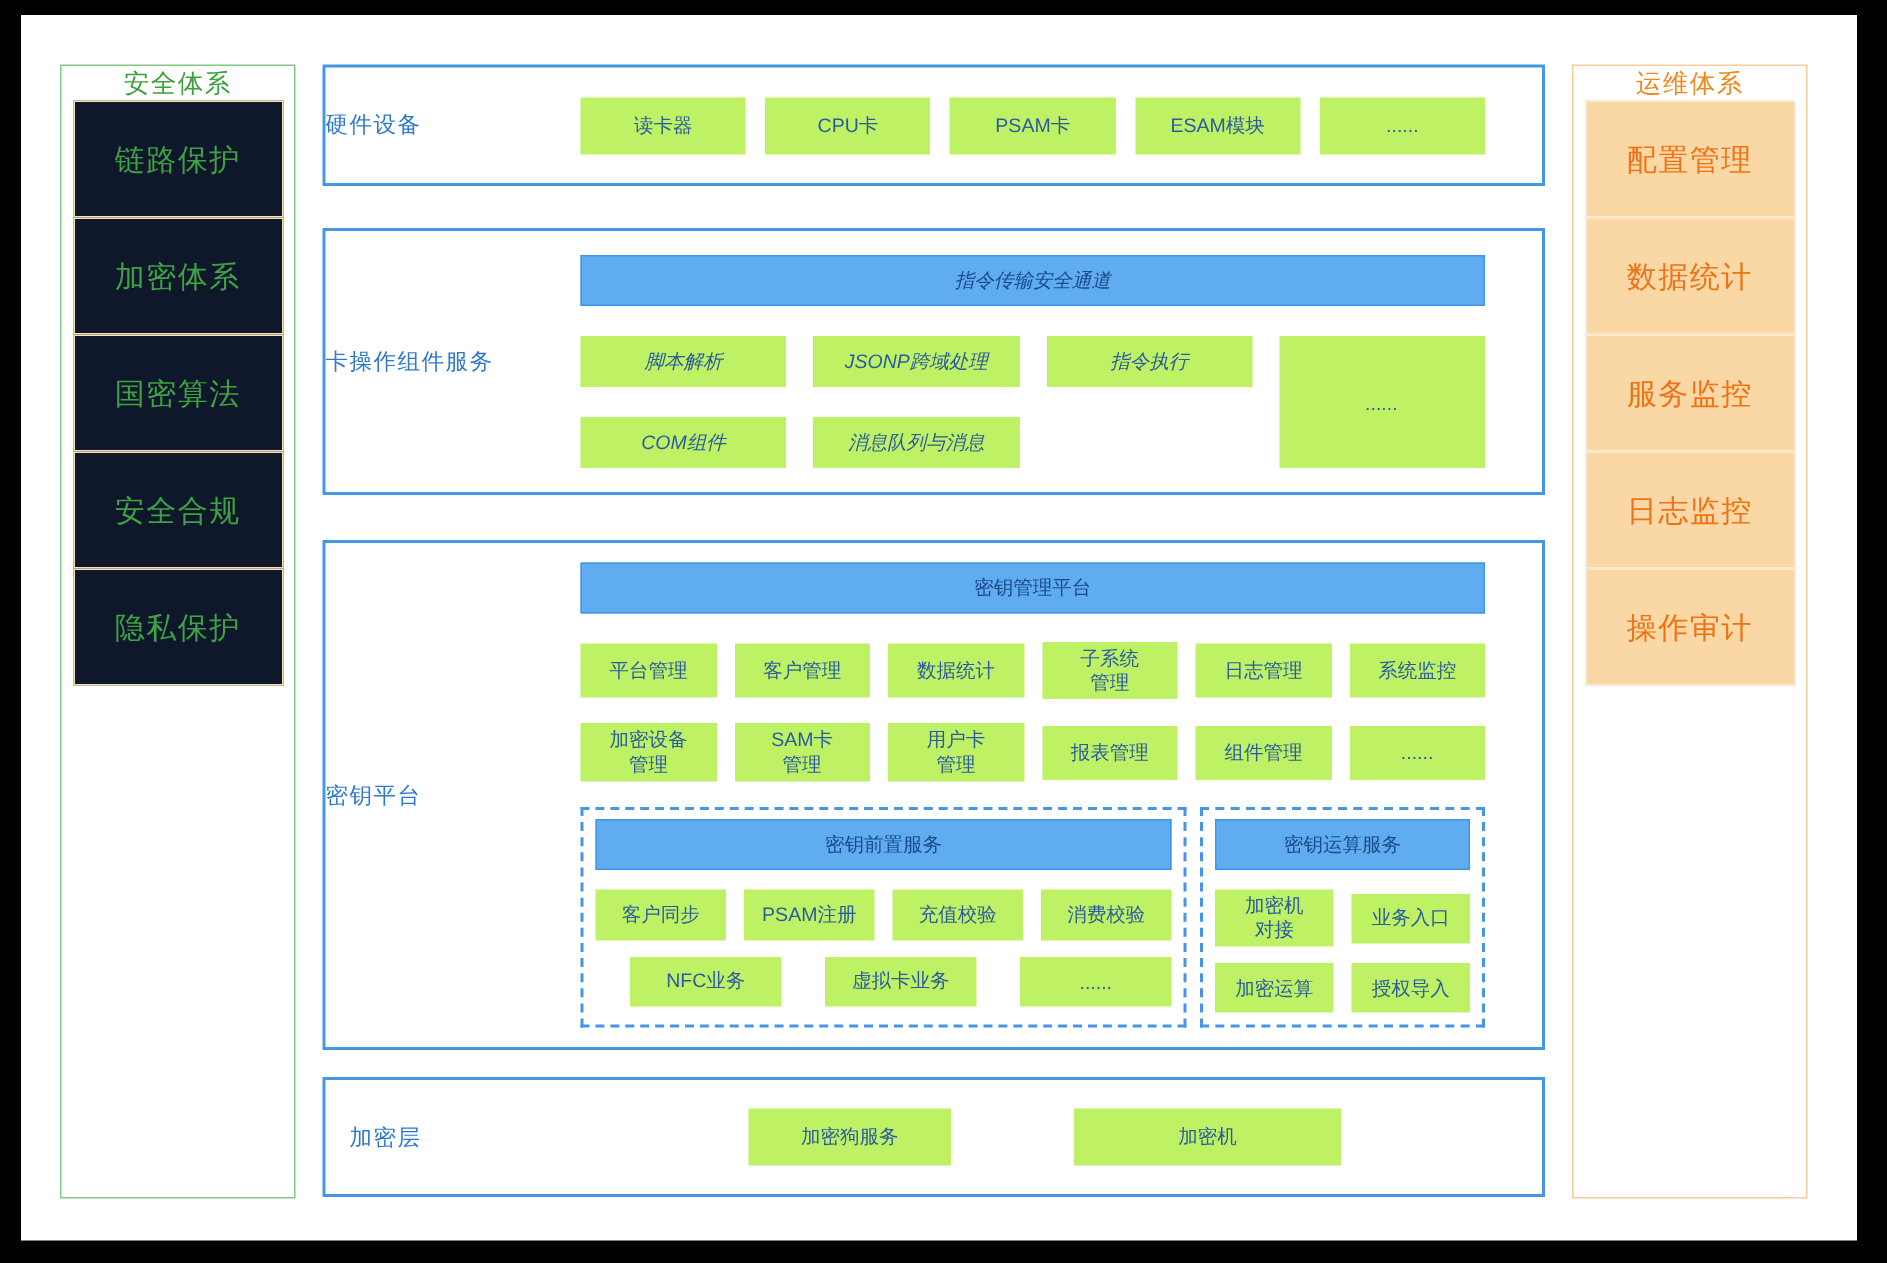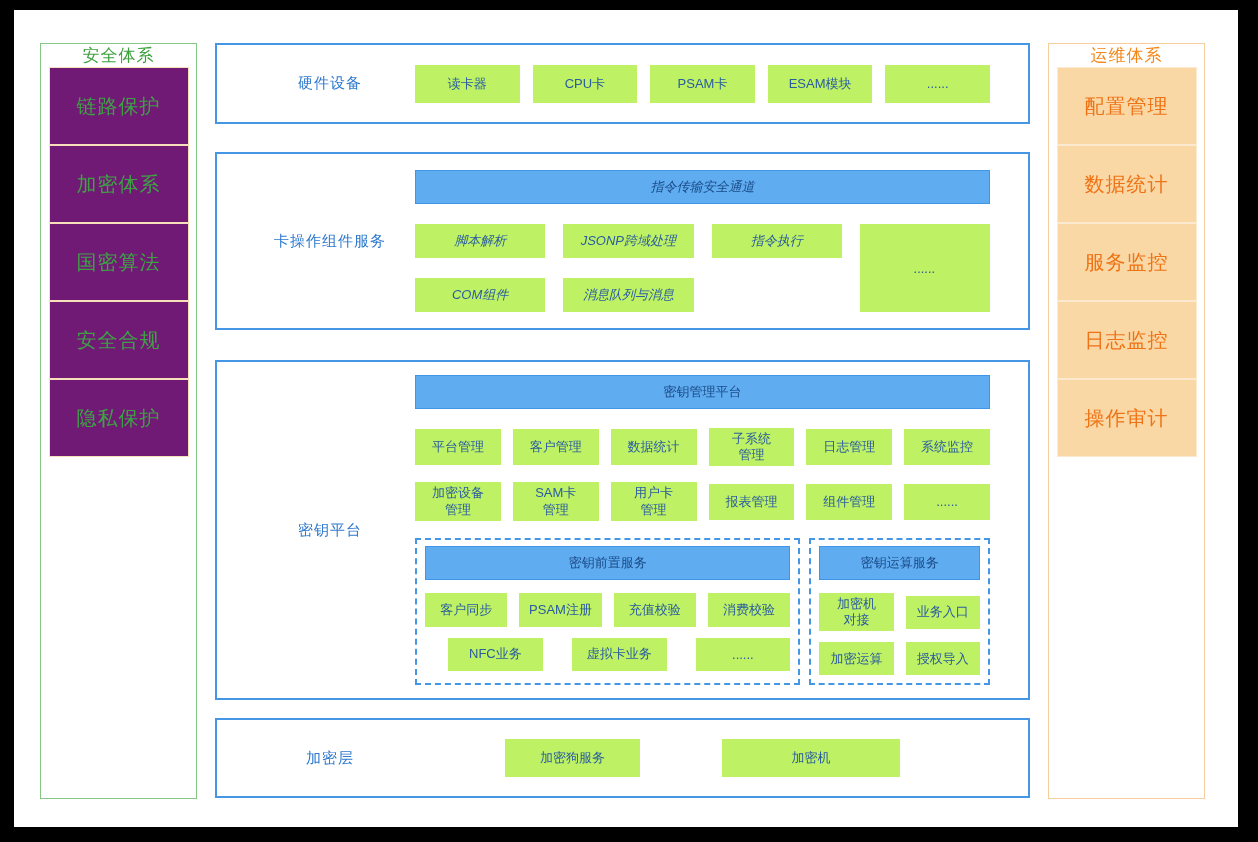--- a/index.html
+++ b/index.html
@@ -26,40 +26,40 @@
   .sidebar.left  .sidebar-title { color:#3DA03D; }
   .sidebar.right .sidebar-title { color:#F28718; }
   .sidebar-item {
     width:140px; height:78px; margin-top:0;
     display:flex; align-items:center; justify-content:center;
     font-size:20px; letter-spacing:1px;
   }
   .sidebar .sidebar-item:nth-of-type(1) { margin-top:52px; }
   .sidebar .sidebar-item + .sidebar-item { }
   .sidebar.left .sidebar-item {
-    background:#701a75; border:1px solid #F7DFB9; color:#3EA244;
+    background:#0f172a; border:1px solid #F7DFB9; color:#3EA244;
   }
   .sidebar.right .sidebar-item {
     background:#FAD8A5; border:1px solid #FBE9D0; color:#EE7316;
   }
   
   .mid { position:absolute; left:201px; top:33px; width:815px; }
   .mbox {
     border:2px solid #4597E6; background:#fff;
     display:flex; align-items:center;
   }
   .mbox-label {
-    width:170px; flex:none; text-align:center;
-    font-size:15px; color:#2E79CE; letter-spacing:1px;margin-left:28px;
+    width:170px; flex:none; 
+    font-size:15px; color:#2E79CE; letter-spacing:1px;
   }
   .mbox-content { flex:1; padding-right:38px; }
   .box1 { height:81px; margin-bottom:28px; }
   .box2 { height:178px; margin-bottom:30px; }
   .box3 { height:340px; margin-bottom:18px; }
-  .box4 { height:80px; }
+  .box4 { height:80px;padding-left:16px; }
   .chip {
     background:#bef264; color:#2A5C9F; font-size:13px;
     display:flex; align-items:center; justify-content:center;
     text-align:center;
   }
   .bar {
     background:#5FACF1; border:1px solid #3E96E8; color:#1B4B87;
     font-size:13px; display:flex; align-items:center; justify-content:center;
   }
   .two-line { white-space:pre-line; line-height:1.25; padding:3px 2px; }

